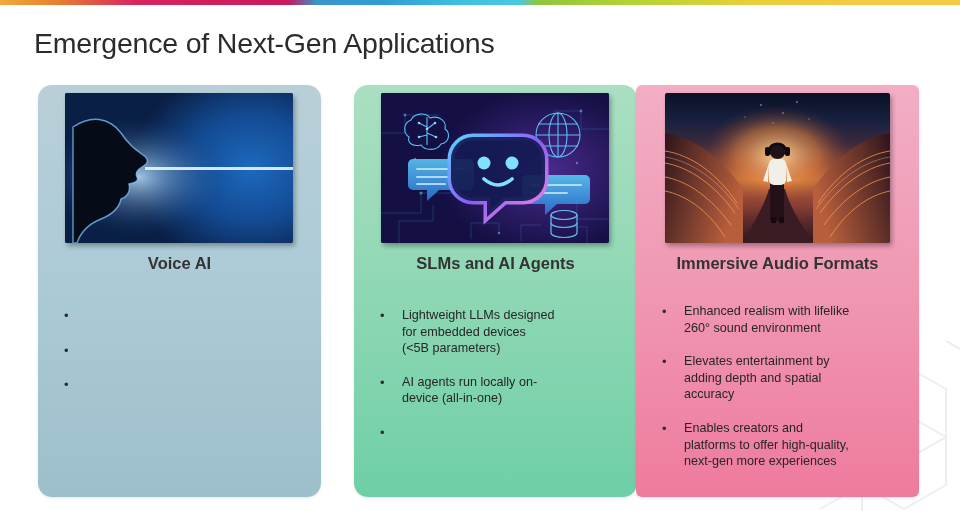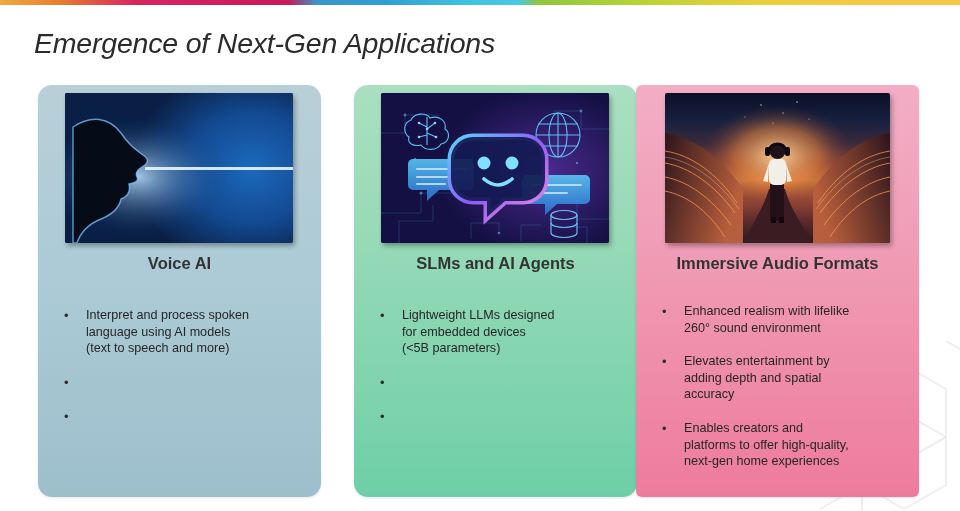--- a/index.html
+++ b/index.html
@@ -49,21 +49,20 @@
   
   #page-title {
     position: absolute;
     left: 34px;
     top: 27px;
     font-size: 28.5px;
     font-weight: 400;
     color: #2b2b2b;
     letter-spacing: -0.2px;
     white-space: nowrap;
-    font-style: italic;
   }
 
   
   .card {
     position: absolute;
     top: 85px;
     width: 283px;
     height: 412px;
     border-radius: 14px;
     box-shadow: 0 1px 3px rgba(0,0,0,0.10);
@@ -217,23 +216,20 @@
           <line x1="220" y1="66" x2="220" y2="86"></line>
         </g>
         <rect x="80" y="74" width="148" height="3" fill="#e8f6ff" opacity=".9"></rect>
       </svg>
     </div>
   </div>
   <h2 class="card-heading">Voice AI</h2>
   <div class="bullets">
     <div class="bullet">
       <span class="bullet-dot">•</span>
-      <span class="bullet-text">Interpret and process spoken
-language using AI models
-(text to speech and more)</span>
     </div>
     <div class="bullet">
       <span class="bullet-dot">•</span>
     </div>
     <div class="bullet">
       <span class="bullet-dot">•</span>
     </div>
   </div>
 </section>
 
@@ -334,20 +330,22 @@
   <h2 class="card-heading">SLMs and AI Agents</h2>
   <div class="bullets">
     <div class="bullet">
       <span class="bullet-dot">•</span>
       <span class="bullet-text">Lightweight LLMs designed
 for embedded devices
 (&lt;5B parameters)</span>
     </div>
     <div class="bullet">
       <span class="bullet-dot">•</span>
+      <span class="bullet-text">AI agents run locally on-
+device (all-in-one)</span>
     </div>
     <div class="bullet">
       <span class="bullet-dot">•</span>
     </div>
   </div>
 </section>
 
 <section class="card" id="card-immersive">
   <div class="thumb">
     <div class="art-audio">
@@ -429,16 +427,16 @@
     <div class="bullet">
       <span class="bullet-dot">•</span>
       <span class="bullet-text">Elevates entertainment by
 adding depth and spatial
 accuracy</span>
     </div>
     <div class="bullet">
       <span class="bullet-dot">•</span>
       <span class="bullet-text">Enables creators and
 platforms to offer high-quality,
-next-gen home experiences</span>
+next-gen more experiences</span>
     </div>
   </div>
 </section>
 
 </body></html>

